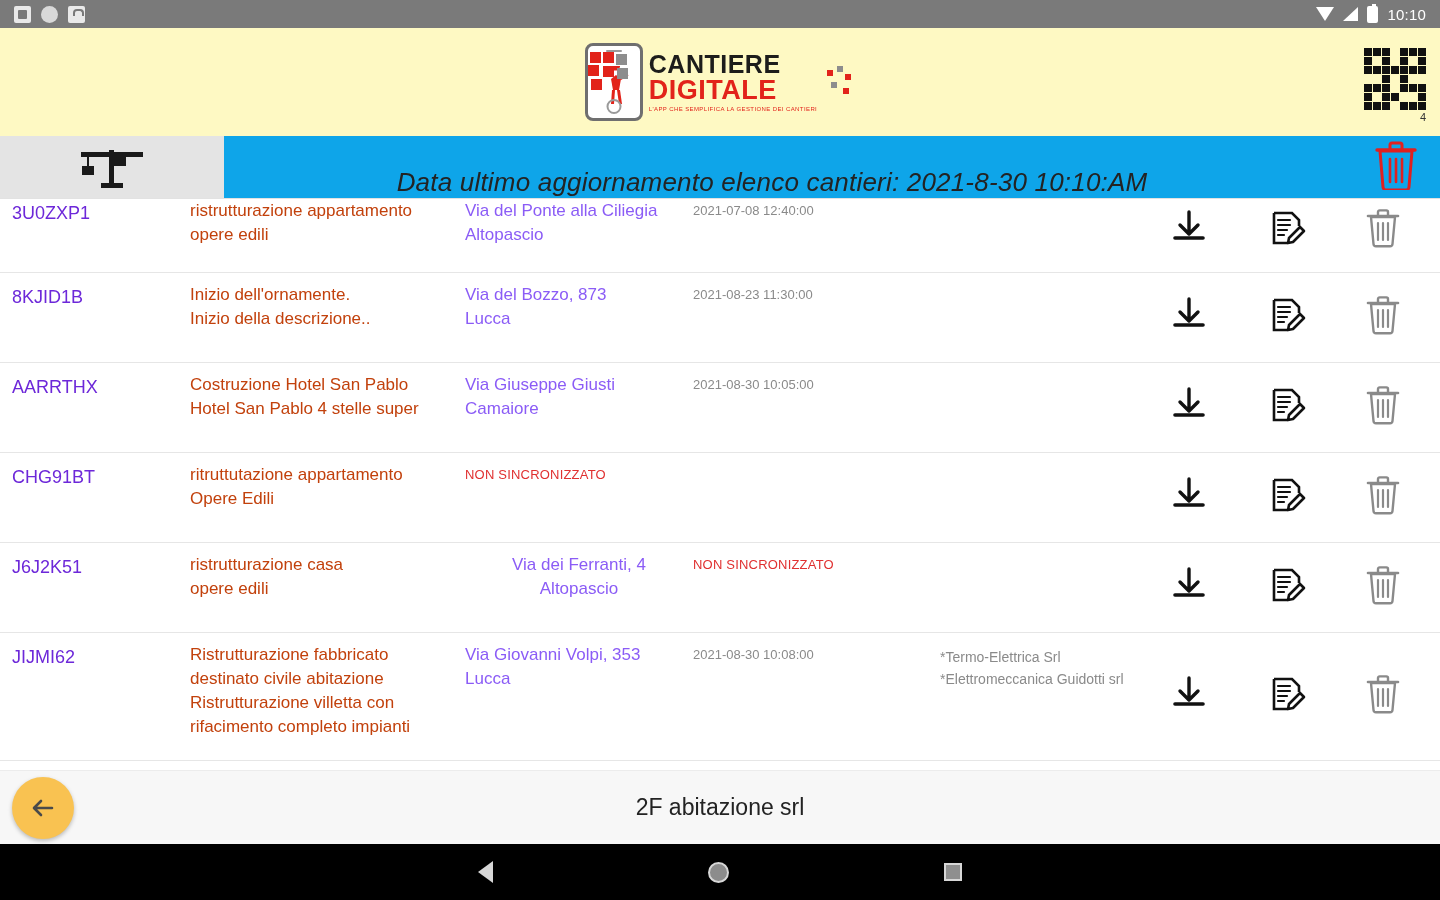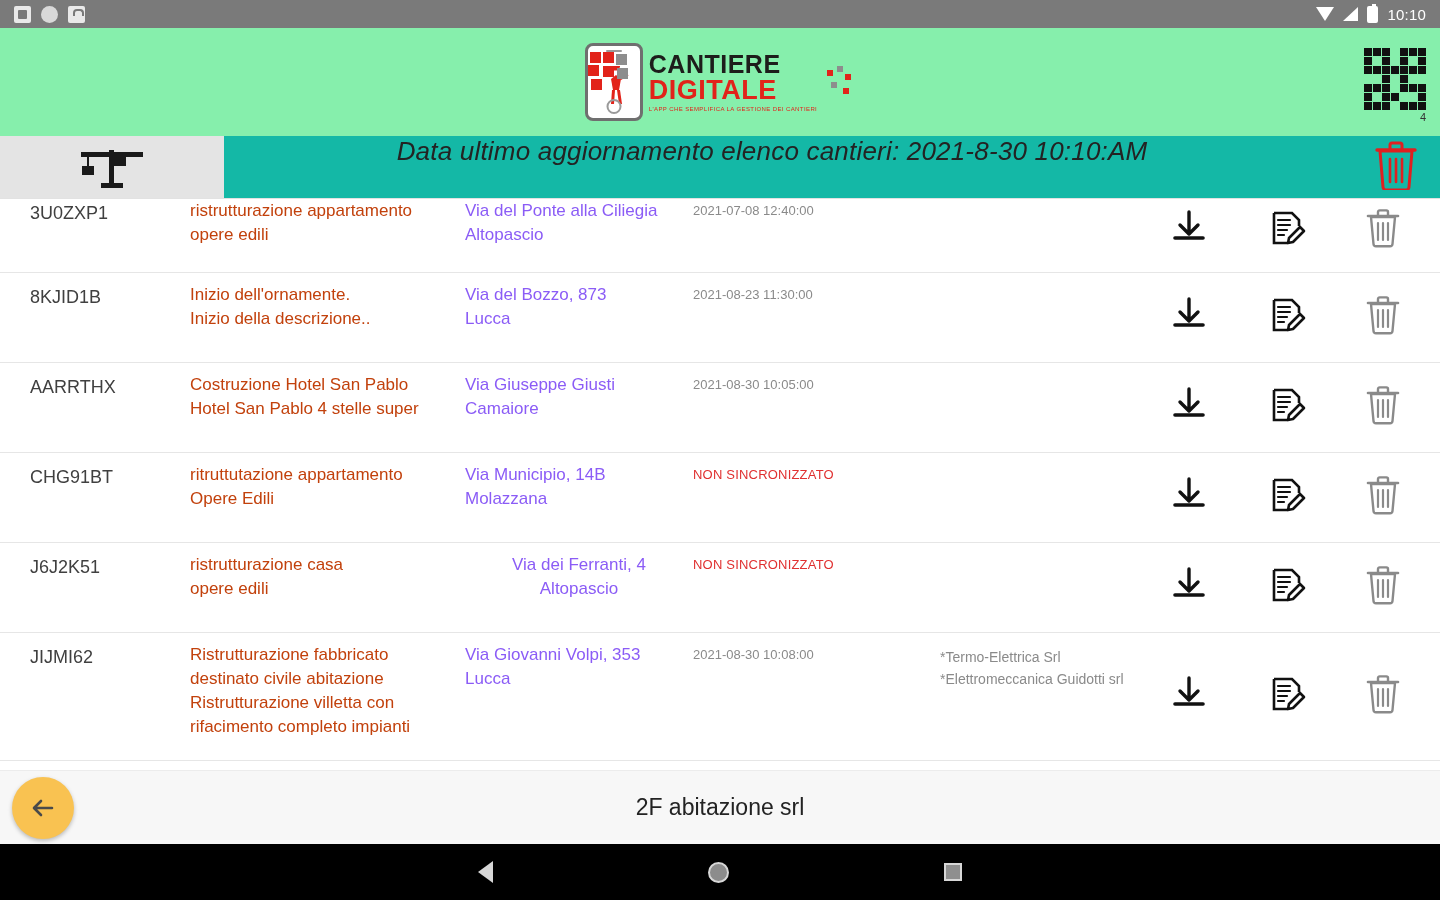--- a/index.html
+++ b/index.html
@@ -86,21 +86,21 @@
   }
   .clock {
     color: #ffffff;
     font-size: 15px;
     letter-spacing: .2px;
   }
 
   
   .logo-header {
     flex: 0 0 108px;
-    background: #86efac;
+    background: #fef9c3;
     position: relative;
     display: flex;
     align-items: center;
     justify-content: center;
   }
   .logo-wrap {
     display: flex;
     align-items: center;
     gap: 6px;
   }
@@ -173,23 +173,23 @@
     grid-template-rows: repeat(7, 1fr);
     gap: 1px;
   }
   .qr-grid i { background: transparent; display: block; }
   .qr-grid i.on { background: #111; }
   .qr-num { font-size: 11px; color: #333; margin-top: 1px; }
 
   
   .toolbar {
     flex: 0 0 62px;
-    background: #14b8a6;
-    display: flex;
-    align-items: flex-start;
+    background: #0ea5e9;
+    display: flex;
+    align-items: flex-end;
     position: relative;
     border-bottom: 1px solid #e2e2e2;
   }
   .crane-btn {
     width: 224px;
     height: 62px;
     background: #e4e4e4;
     display: flex;
     align-items: center;
     justify-content: center;
@@ -230,22 +230,22 @@
     display: flex;
     align-items: flex-start;
     border-bottom: 1px solid #e6e6e6;
     padding: 10px 0 12px 0;
     min-height: 90px;
     position: relative;
   }
   .row.first { padding-top: 0; min-height: 74px; }
   .c-code {
     width: 190px;
-    padding-left: 30px;
-    color: #404040;
+    padding-left: 12px;
+    color: #6d28d9;
     font-size: 18px;
     padding-top: 4px;
   }
   .c-desc {
     width: 275px;
     font-size: 17px;
     color: #c2410c;
     line-height: 1.42;
   }
   .c-addr {
@@ -563,22 +563,20 @@
             <path d="M12 15 v17 M17 15 v17 M22 15 v17" stroke="#8a8a8a" stroke-width="2.2" stroke-linecap="round"></path>
           </svg>
         </span>
       </div>
     </div>
 
     <div class="row">
       <div class="c-code">CHG91BT</div>
       <div class="c-desc" style="white-space:pre-line;">ritruttutazione appartamento
 Opere Edili</div>
-      <div class="c-addr" style="white-space:pre-line;">Via Municipio, 14B
-Molazzana</div>
       <div class="c-date warn">NON SINCRONIZZATO</div>
       <div class="c-extra" style="white-space:pre-line;"></div>
       <div class="c-actions">
         <span class="act">
           <svg width="38" height="38" viewBox="0 0 38 38">
             <path d="M19 3 v20 M10 16 l9 9 l9 -9" fill="none" stroke="#111" stroke-width="3.4" stroke-linecap="round" stroke-linejoin="round"></path>
             <path d="M5 29 h28" stroke="#111" stroke-width="3.6" stroke-linecap="round"></path>
           </svg>
         </span>
         <span class="act">

